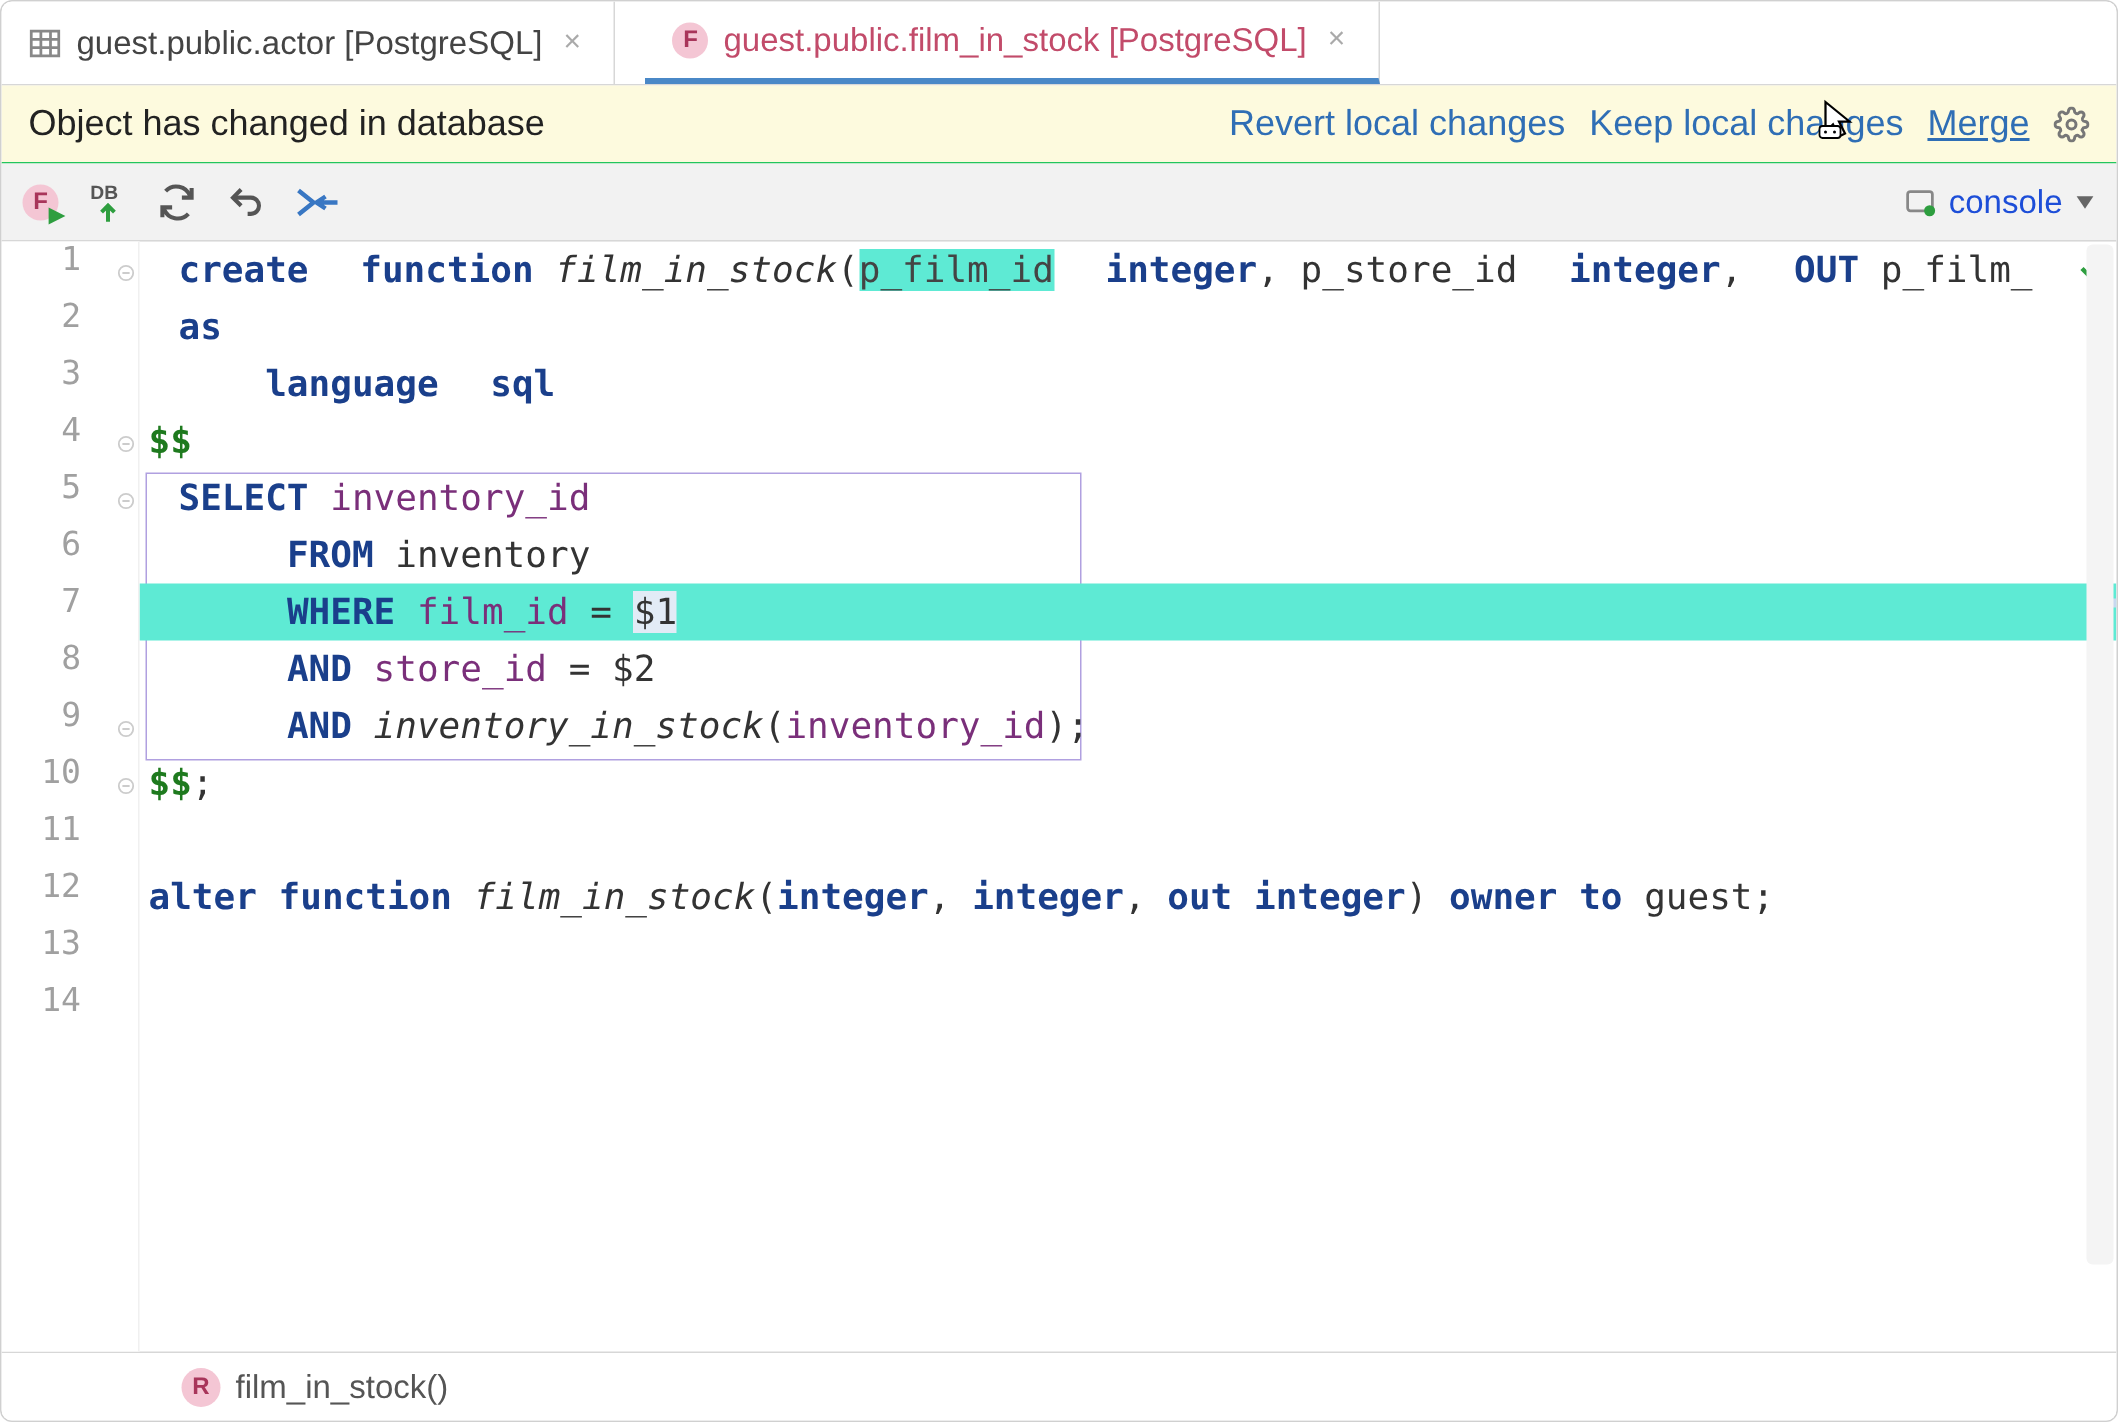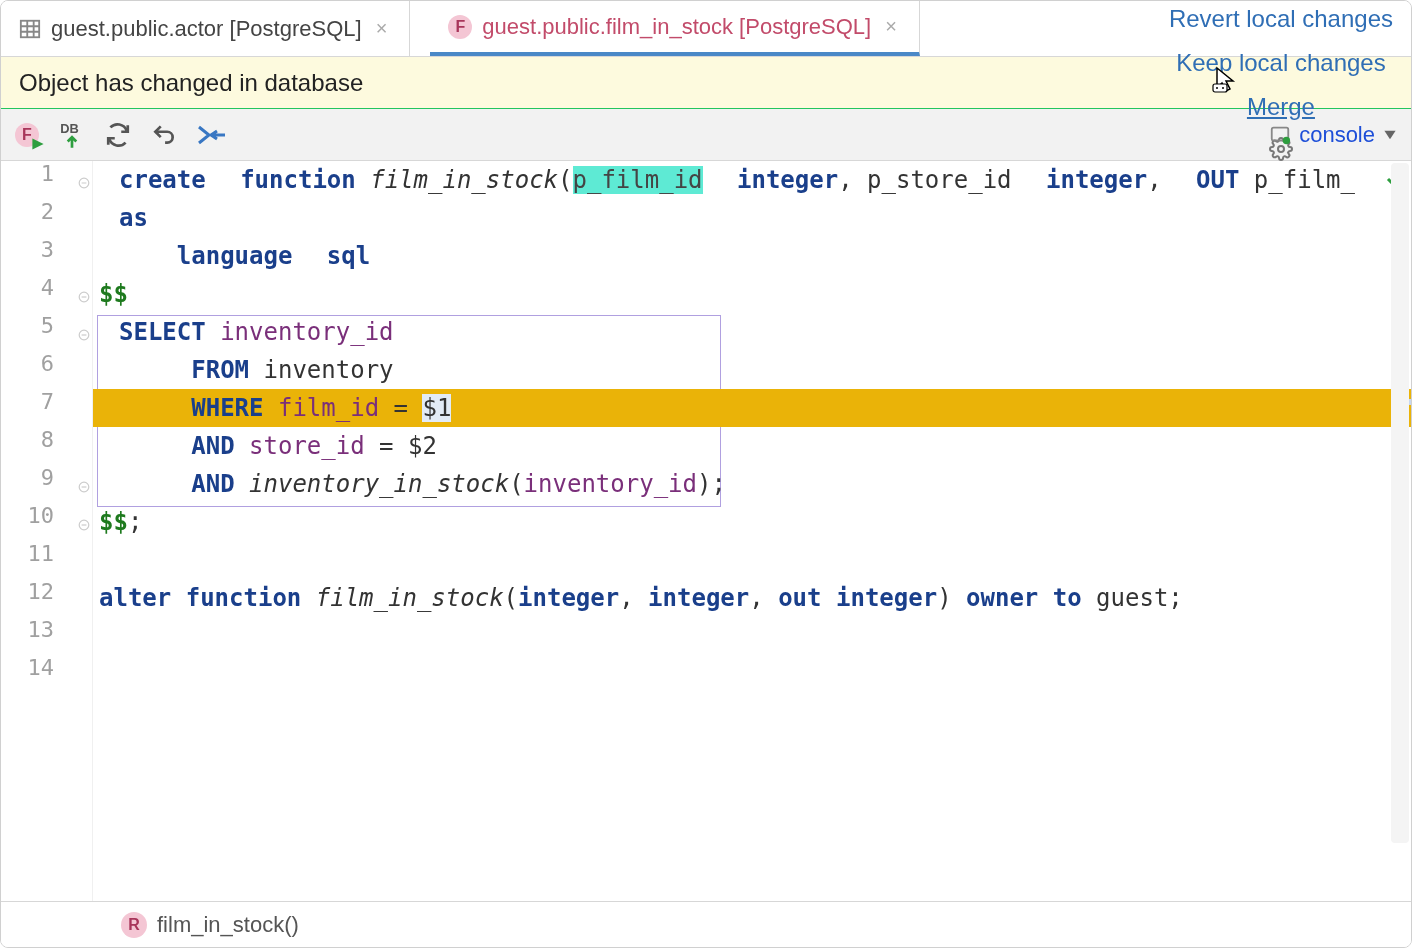--- a/index.html
+++ b/index.html
@@ -63,21 +63,21 @@
   .notif {
     display: flex;
     align-items: center;
     height: 52px;
     background: #fdfade;
     border-bottom: 1px solid #22c55e;
     padding: 0 18px;
     font-size: 24px;
   }
   .notif-msg { flex: 1; color: #222; }
-  .notif-actions { display: flex; gap: 16px; align-items: center; flex-direction: column; }
+  .notif-actions { display: flex; gap: 16px; align-items: center; }
   .notif-link { color: #2f6eb5; cursor: pointer; }
   .notif-link.hover { text-decoration: underline; }
   .gear-btn { color: #666; cursor: pointer; display:flex; }
 
   
   .toolbar {
     display: flex;
     align-items: center;
     height: 52px;
     background: #f2f2f2;
@@ -128,21 +128,21 @@
     padding-top: 0;
     overflow: hidden;
   }
   .code-line {
     height: 38px;
     line-height: 38px;
     white-space: pre;
     padding-left: 6px;
     position: relative;
   }
-  .line-hl { background: #eab308; }
+  .line-hl { background: #5eead4; }
   .sel-box {
     position: absolute;
     border: 1px solid #b0a0e0;
     pointer-events: none;
   }
   .param-hl { background: #5eead4; padding: 0 0; }
   .val-hl { background: #e2ebf6; }
 
   
   .kw { color: #1a3f8b; font-weight: bold; margin-left: 20px; }

